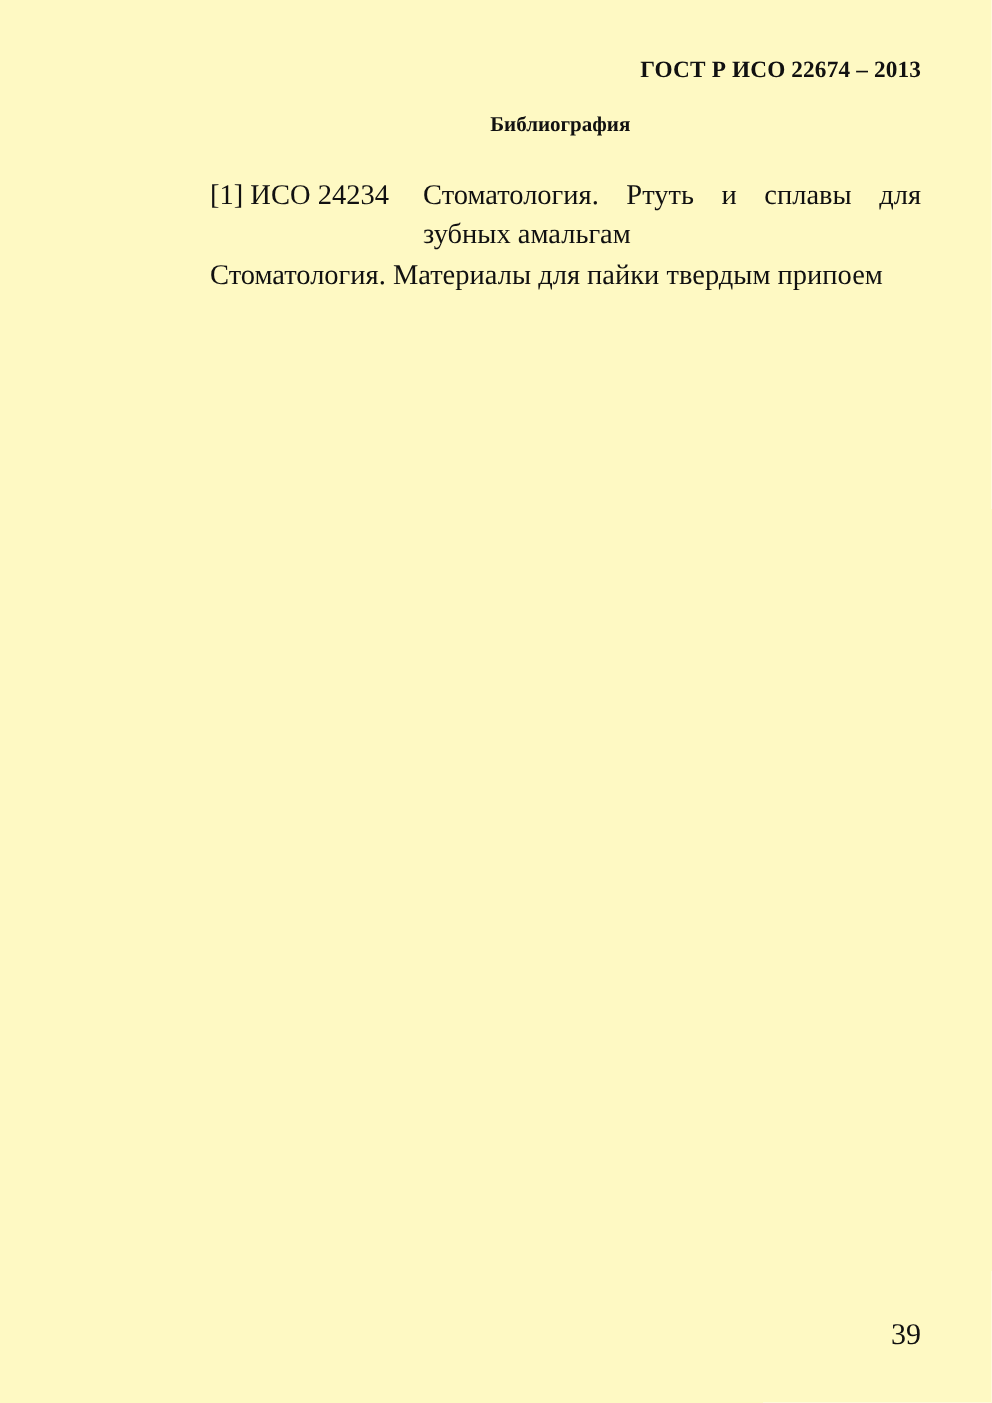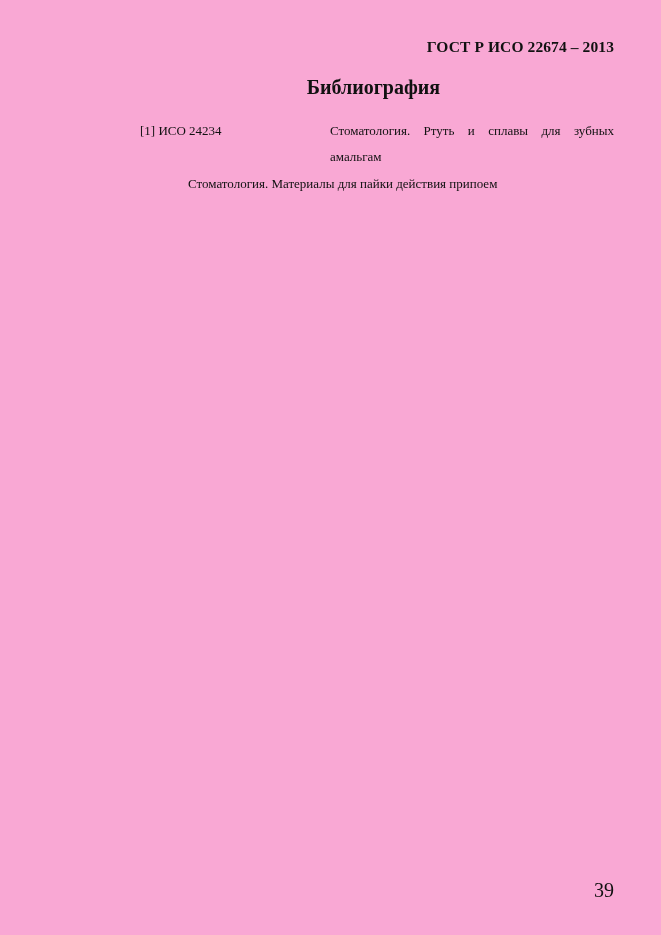--- a/index.html
+++ b/index.html
@@ -12,62 +12,61 @@
       height: 935px;
       position: relative;
       overflow: hidden;
       font-family: "Liberation Serif", "DejaVu Serif", serif;
       color: #111111;
     }
     .page {
       position: absolute;
       left: 0; top: 0;
       width: 661px; height: 935px;
-      background: #f9a8d4;
+      background: #fef9c3;
     }
     .doc-code {
       position: absolute;
       top: 38px;
       right: 47px;
       font-weight: bold;
       font-size: 15.5px;
       letter-spacing: 0.1px;
     }
     .title {
       position: absolute;
       top: 76px;
       left: 0;
       width: 661px;
       text-align: center;
       padding-left: 86px;
       box-sizing: border-box;
       font-weight: bold;
-      font-size: 20px;
+      font-size: 14px;
     }
     .bib {
       position: absolute;
       top: 118px;
       left: 140px;
       width: 474px;
     }
     .entry {
       display: flex;
-      font-size: 13px;
+      font-size: 19px;
       line-height: 26.3px;
     }
     .ref {
       width: 142px;
       flex: 0 0 142px;
       white-space: nowrap;
     }
     .desc {
       flex: 1 1 auto;
       text-align: justify;
       text-align-last: left;
-      margin-left: 48px;
     }
     .page-number {
       position: absolute;
       top: 879px;
       right: 47px;
       font-size: 20px;
     }
   </style>
 </head>
 <body>
@@ -77,21 +76,21 @@
   <div class="doc-code">ГОСТ Р ИСО 22674 – 2013</div>
 
   <div class="title">Библиография</div>
 
   <div class="bib">
     <div class="entry">
       <span class="ref">[1] ИСО 24234</span>
       <span class="desc">Стоматология. Ртуть и сплавы для зубных амальгам</span>
     </div>
     <div class="entry">
-      <span class="desc">Стоматология. Материалы для пайки действия припоем</span>
+      <span class="desc">Стоматология. Материалы для пайки твердым припоем</span>
     </div>
     <div class="entry">
     </div>
   </div>
 
   <div class="page-number">39</div>
 
 </div>
 
 </body></html>

